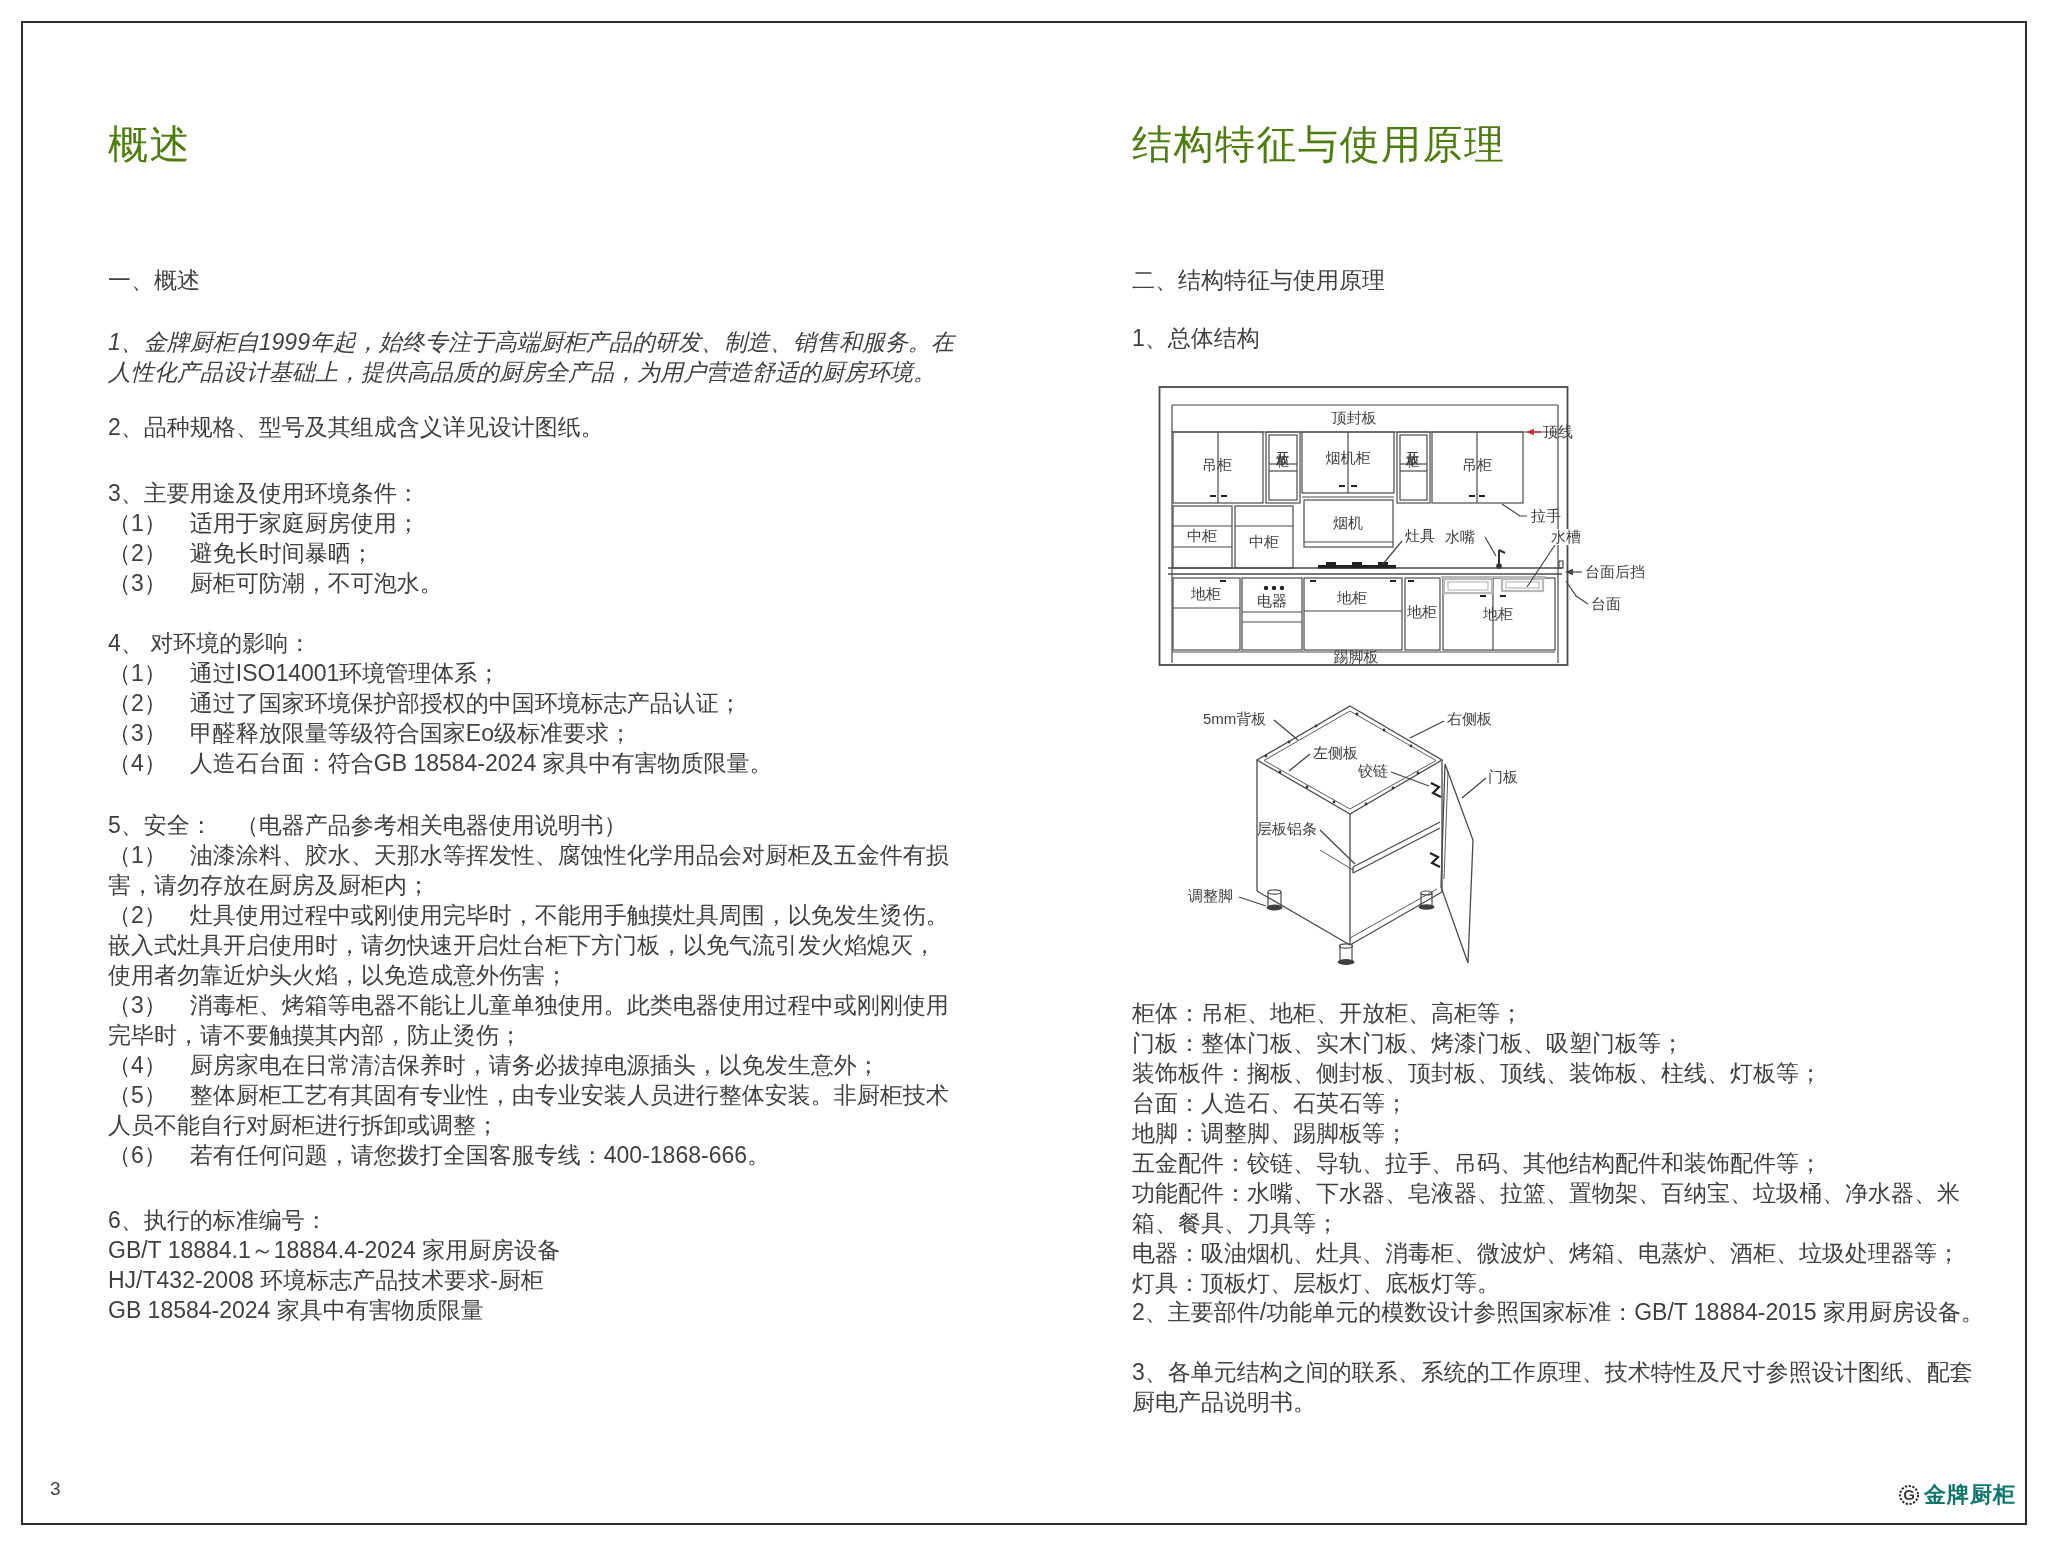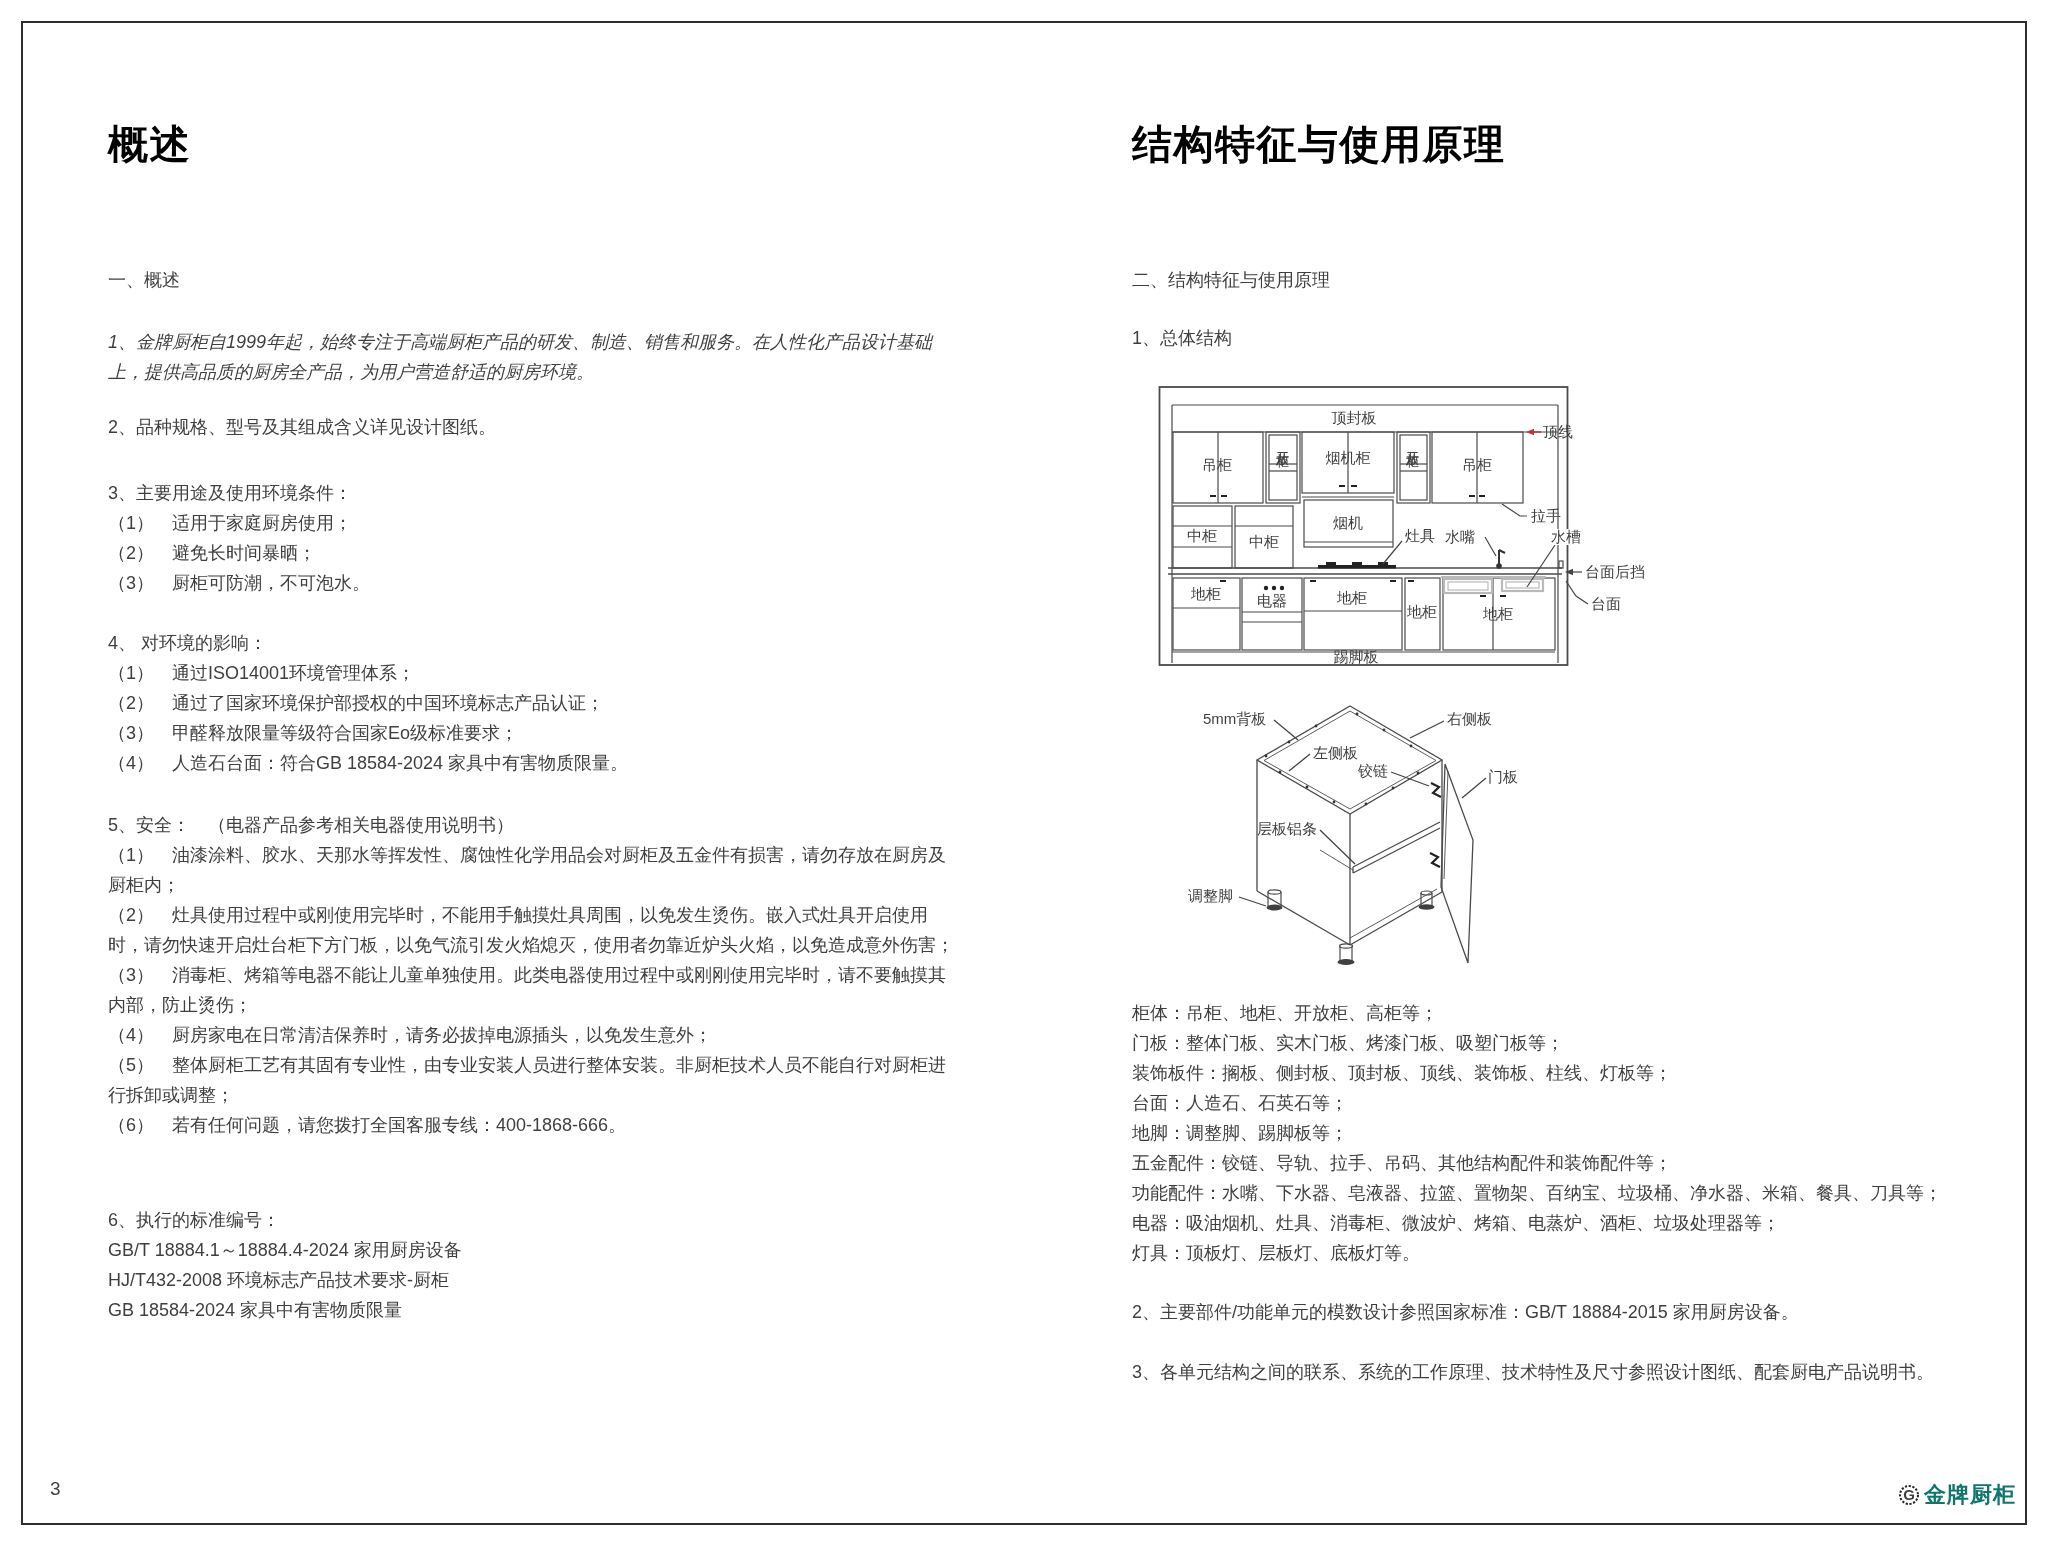--- a/index.html
+++ b/index.html
@@ -5,24 +5,24 @@
   html,body{margin:0;padding:0;background:#fff;}
   body{
     position:relative;width:2048px;height:1547px;overflow:hidden;
     font-family:"Liberation Sans","DejaVu Sans",sans-serif;color:#3f3f3f;
   }
   .page-border{
     position:absolute;left:21px;top:21px;width:2006px;height:1504px;
     border:2px solid #2e2e2e;box-sizing:border-box;pointer-events:none;
   }
   .pgtitle{
-    position:absolute;font-size:40px;line-height:44px;color:#000000;
-    font-weight:700;letter-spacing:1.5px;white-space:nowrap;
-  }
-  .blk{position:absolute;font-size:18px;line-height:30px;color:#3f3f3f;}
+    position:absolute;font-size:40px;line-height:44px;color:#4d7c0f;
+    font-weight:400;letter-spacing:1.5px;white-space:nowrap;
+  }
+  .blk{position:absolute;font-size:23px;line-height:30px;color:#3f3f3f;}
   .lcol{left:108px;width:848px;}
   .rcol{left:1132px;width:862px;}
   .pagenum{position:absolute;left:50px;top:1478px;font-size:19px;color:#3f3f3f;}
   .vlabel{
     position:absolute;writing-mode:vertical-rl;text-orientation:upright;
     font-size:13px;line-height:13px;letter-spacing:1px;color:#3f3f3f;white-space:nowrap;
   }
   svg{position:absolute;overflow:visible;}
   svg text{font-family:"Liberation Sans","DejaVu Sans",sans-serif;fill:#3f3f3f;font-size:15px;}
   .logo{

